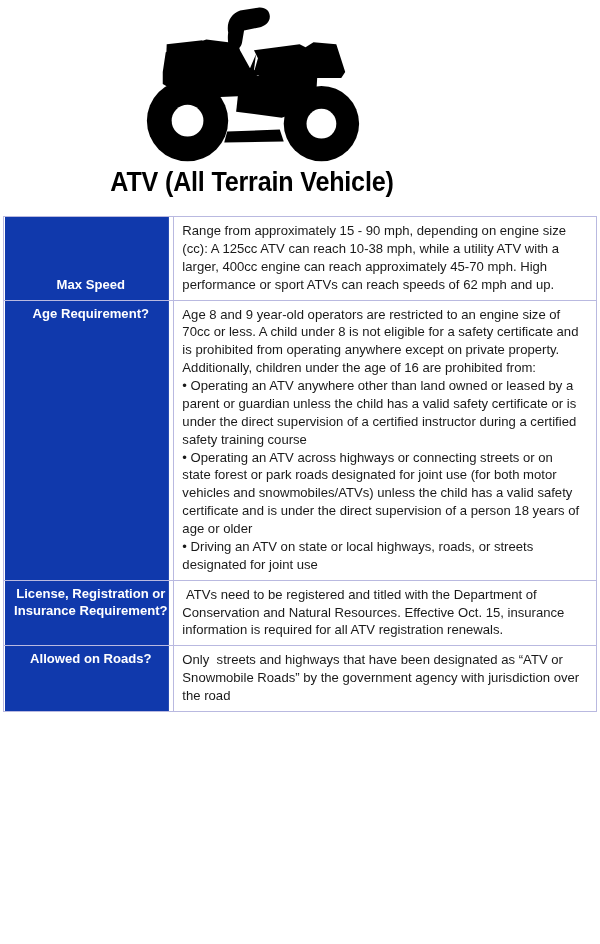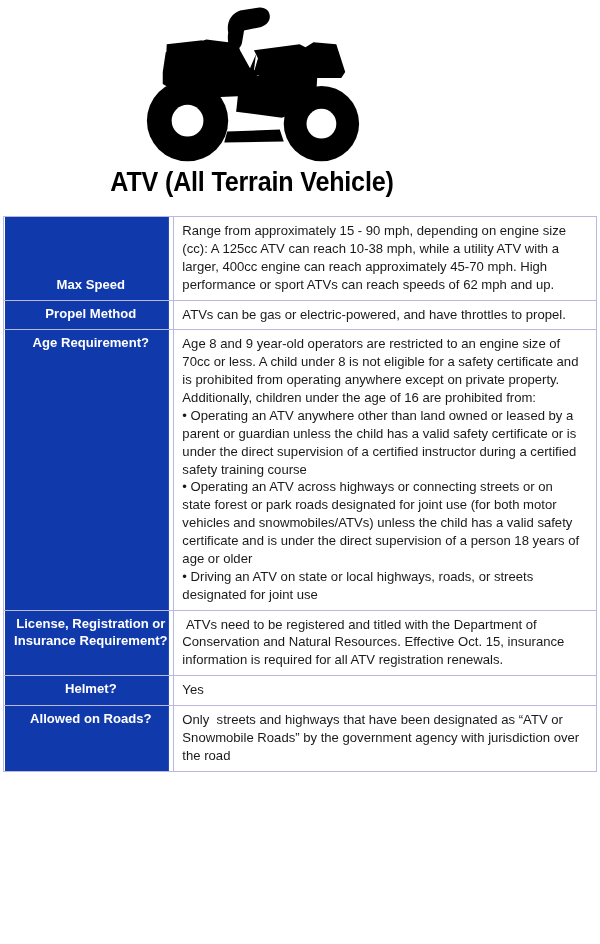--- a/index.html
+++ b/index.html
@@ -129,39 +129,31 @@
     <h1 class="page-title">ATV (All Terrain Vehicle)</h1>
   </div>
 
   <table class="spec-table">
     <tbody>
       <tr>
         <th class="label-cell bottom">Max Speed</th>
         <td class="value-cell">Range from approximately 15 - 90 mph, depending on engine size (cc): A 125cc ATV can reach 10-38 mph, while a utility ATV with a larger, 400cc engine can reach approximately 45-70 mph. High performance or sport ATVs can reach speeds of 62 mph and up.</td>
       </tr>
       <tr>
-        <th class="label-cell">Propel Method</th>
-        <td class="value-cell">ATVs can be gas or electric-powered, and have throttles to propel.</td>
-      </tr>
-      <tr>
         <th class="label-cell">Age Requirement?</th>
         <td class="value-cell">Age 8 and 9 year-old operators are restricted to an engine size of 70cc or less. A child under 8 is not eligible for a safety certificate and is prohibited from operating anywhere except on private property.
 Additionally, children under the age of 16 are prohibited from:
 • Operating an ATV anywhere other than land owned or leased by a parent or guardian unless the child has a valid safety certificate or is under the direct supervision of a certified instructor during a certified safety training course
 • Operating an ATV across highways or connecting streets or on state forest or park roads designated for joint use (for both motor vehicles and snowmobiles/ATVs) unless the child has a valid safety certificate and is under the direct supervision of a person 18 years of age or older
 • Driving an ATV on state or local highways, roads, or streets designated for joint use</td>
       </tr>
       <tr>
         <th class="label-cell">License, Registration or Insurance Requirement?</th>
         <td class="value-cell"> ATVs need to be registered and titled with the Department of Conservation and Natural Resources. Effective Oct. 15, insurance information is required for all ATV registration renewals.</td>
       </tr>
       <tr>
-        <th class="label-cell">Helmet?</th>
-        <td class="value-cell">Yes</td>
-      </tr>
-      <tr>
         <th class="label-cell">Allowed on Roads?</th>
         <td class="value-cell">Only  streets and highways that have been designated as “ATV or Snowmobile Roads” by the government agency with jurisdiction over the road</td>
       </tr>
     </tbody>
   </table>
 
 </div>
 
 </body></html>

